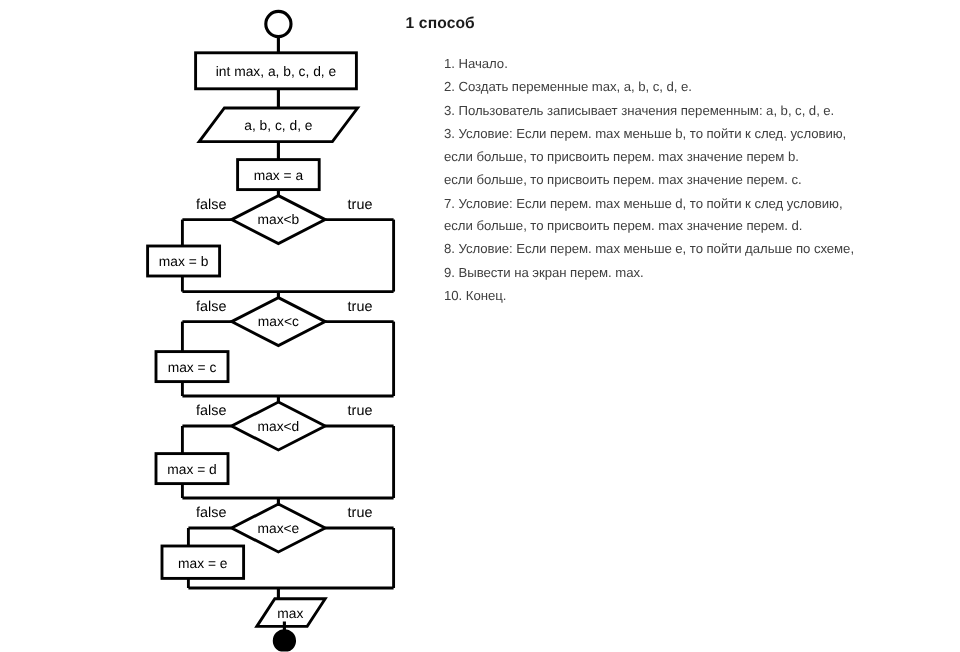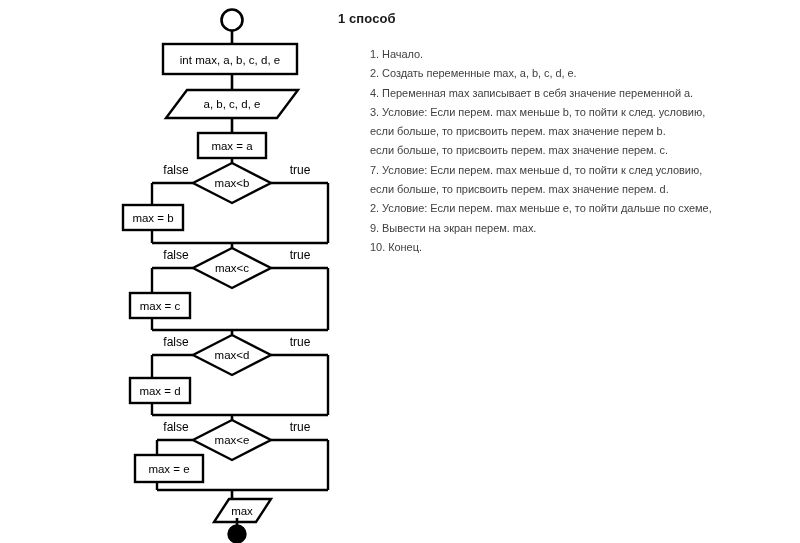--- a/index.html
+++ b/index.html
@@ -156,23 +156,23 @@
 
     <circle cx="237" cy="534" r="8.5" fill="#000000" stroke="#000000" stroke-width="2.4"></circle>
   </svg>
 </div>
 
 <div id="text-panel">
   <div id="algorithm-title">1 способ</div>
   <div id="algorithm-steps">
     <div class="step-line">1. Начало.</div>
     <div class="step-line">2. Создать переменные max, a, b, c, d, e.</div>
-    <div class="step-line">4. Переменная max записывает в себя значение переменной a.</div>
+    <div class="step-line">3. Пользователь записывает значения переменным: a, b, c, d, e.</div>
     <div class="step-line">3. Условие: Если перем. max меньше b, то пойти к след. условию,</div>
     <div class="step-line">если больше, то присвоить перем. max значение перем b.</div>
     <div class="step-line">если больше, то присвоить перем. max значение перем. c.</div>
     <div class="step-line">7. Условие: Если перем. max меньше d, то пойти к след условию,</div>
     <div class="step-line">если больше, то присвоить перем. max значение перем. d.</div>
-    <div class="step-line">2. Условие: Если перем. max меньше e, то пойти дальше по схеме,</div>
+    <div class="step-line">8. Условие: Если перем. max меньше e, то пойти дальше по схеме,</div>
     <div class="step-line">9. Вывести на экран перем. max.</div>
     <div class="step-line">10. Конец.</div>
   </div>
 </div>
 
 </body></html>

